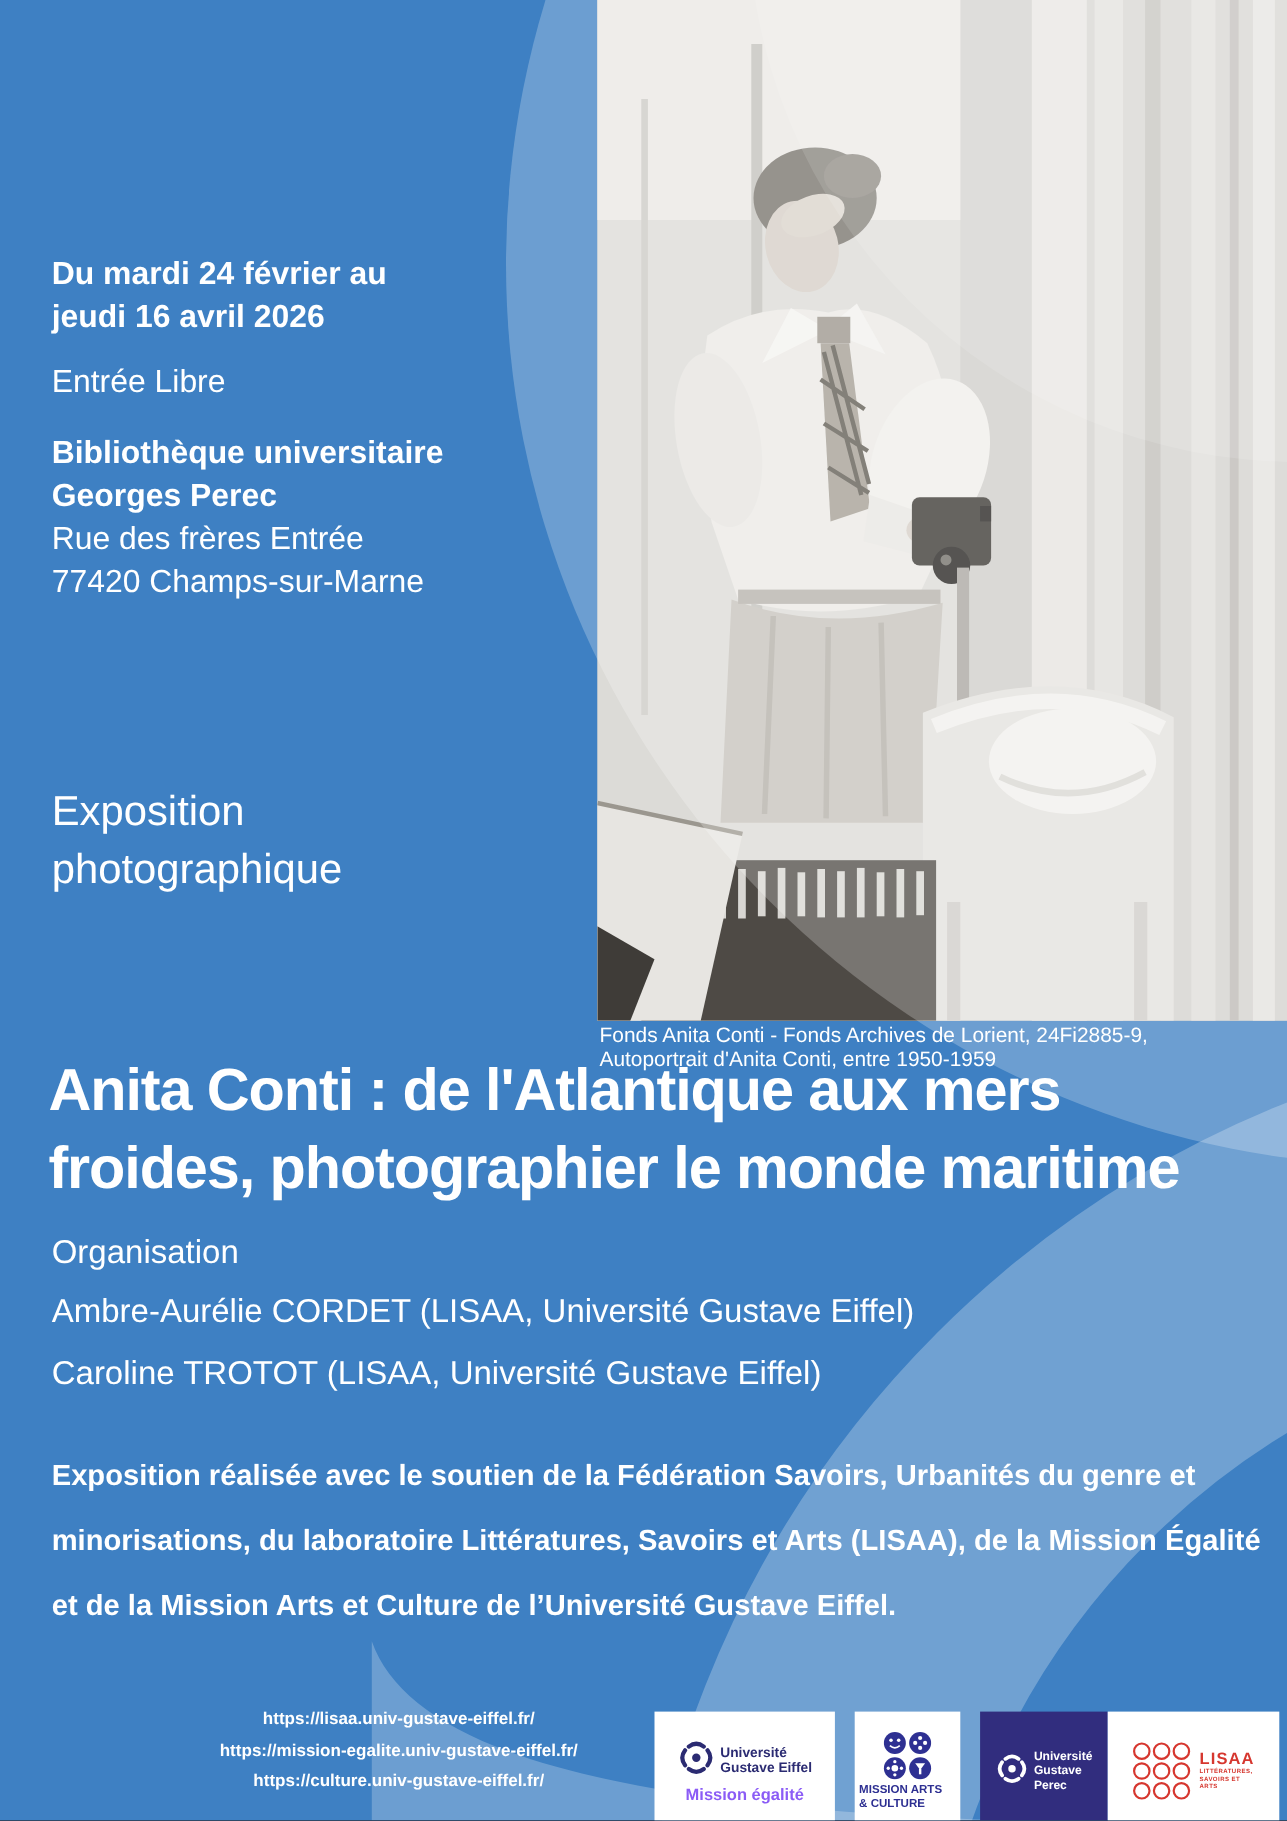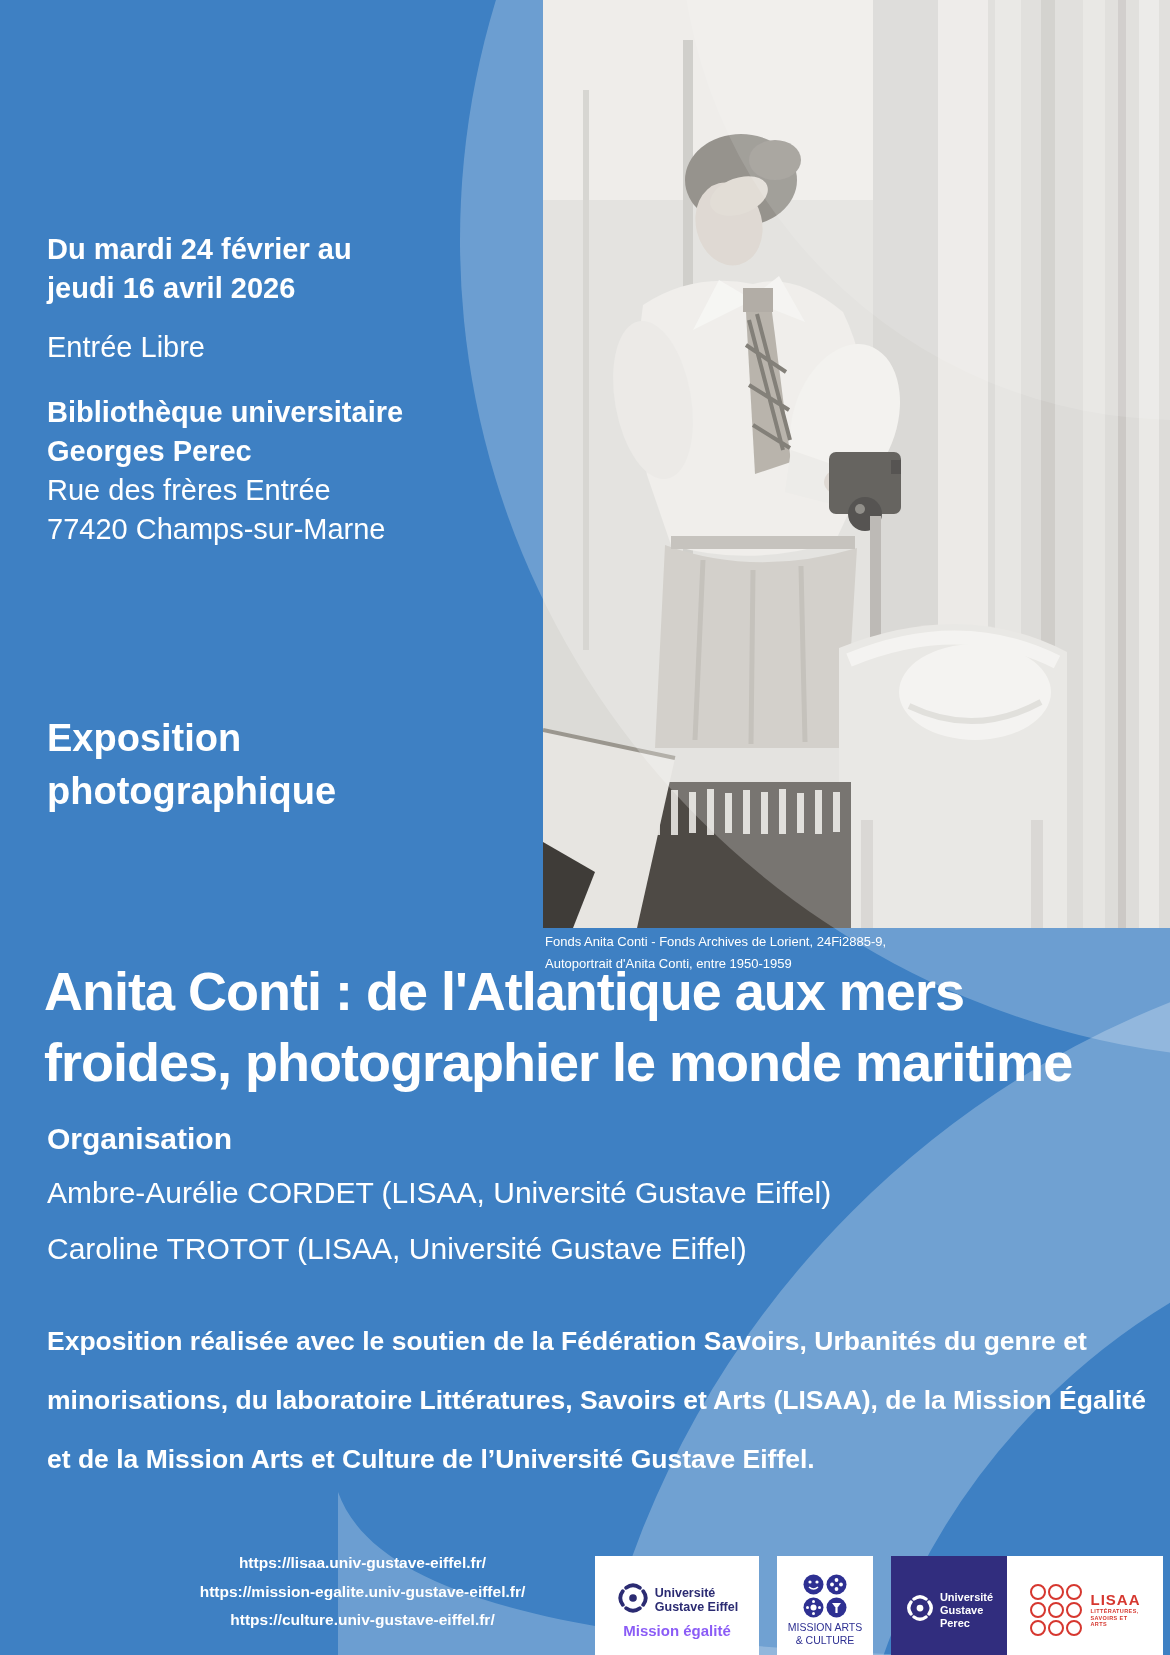--- a/index.html
+++ b/index.html
@@ -11,40 +11,40 @@
   }
   
   #decor{position:absolute;left:0;top:0;width:1170px;height:1655px;z-index:2;pointer-events:none;}
   
   #photo{position:absolute;left:543px;top:0;width:627px;height:928px;z-index:1;}
   
   .txt{position:absolute;z-index:3;}
   .info{left:47px;top:230px;font-size:29px;line-height:39px;}
   .info .b{font-weight:bold;}
   .gap20{height:20px;} .gap26{height:26px;}
-  .expo{left:47px;top:712px;font-size:38px;line-height:53px;font-weight:bold;}
-  .caption{left:545px;top:931px;font-size:13px;line-height:22px;}
+  .expo{left:47px;top:712px;font-size:38px;line-height:53px;font-weight:normal;}
+  .caption{left:545px;top:931px;font-size:19px;line-height:22px;}
   .title{left:44px;top:956px;font-size:54px;line-height:71px;font-weight:bold;letter-spacing:-1px;width:1120px;}
-  .org-h{left:47px;top:1122px;font-size:30px;font-weight:bold;text-align:right;}
+  .org-h{left:47px;top:1122px;font-size:30px;font-weight:normal;text-align:right;}
   .org1{left:47px;top:1176px;font-size:30px;}
   .org2{left:47px;top:1232px;font-size:30px;}
   .support{left:47px;top:1312px;font-size:26.5px;line-height:59px;font-weight:bold;width:1100px;}
   .urls{left:40px;top:1549px;width:645px;text-align:center;font-size:15.5px;line-height:28.5px;font-weight:bold;}
   
   .logobox{position:absolute;top:1556px;height:108px;background:#ffffff;z-index:3;
            display:flex;align-items:center;justify-content:center;}
   #logo-uge-egalite{left:595px;width:164px;flex-direction:column;}
   #logo-mac{left:777px;width:96px;flex-direction:column;}
   #logo-uge-navy{left:891px;width:116px;background:#312d7e;}
   #logo-lisaa{left:1007px;width:156px;}
   .uge-row{display:flex;align-items:center;gap:5px;}
   .uge-name{font-size:12.5px;font-weight:bold;line-height:14px;color:#2b2b72;}
   .egalite{font-size:15px;font-weight:bold;color:#8b5cf6;margin-top:3px;}
   .mac-icons{display:grid;grid-template-columns:21px 21px;grid-gap:2px;margin-bottom:3px;}
-  .mac-txt{font-size:10.5px;font-weight:normal;color:#2e3092;line-height:12.5px;text-align:center;width:88px;}
+  .mac-txt{font-size:10.5px;font-weight:bold;color:#2e3092;line-height:12.5px;text-align:left;width:88px;}
   .uge-navy-name{font-size:11px;font-weight:bold;line-height:13px;color:#fff;text-align:left;margin-left:5px;}
   .lisaa-grid{display:grid;grid-template-columns:repeat(3,16px);grid-gap:2px;margin-right:9px;}
   .lisaa-grid i{display:block;width:12px;height:12px;border:2.4px solid #d6372f;border-radius:50%;}
   .lisaa-name{font-size:15px;font-weight:bold;color:#d6372f;letter-spacing:1px;line-height:16px;text-align:left;}
   .lisaa-sub{font-size:5.5px;font-weight:bold;color:#d6372f;line-height:6.5px;text-align:left;letter-spacing:.4px;}
 </style>
 </head>
 <body>
 
 <div id="poster">

